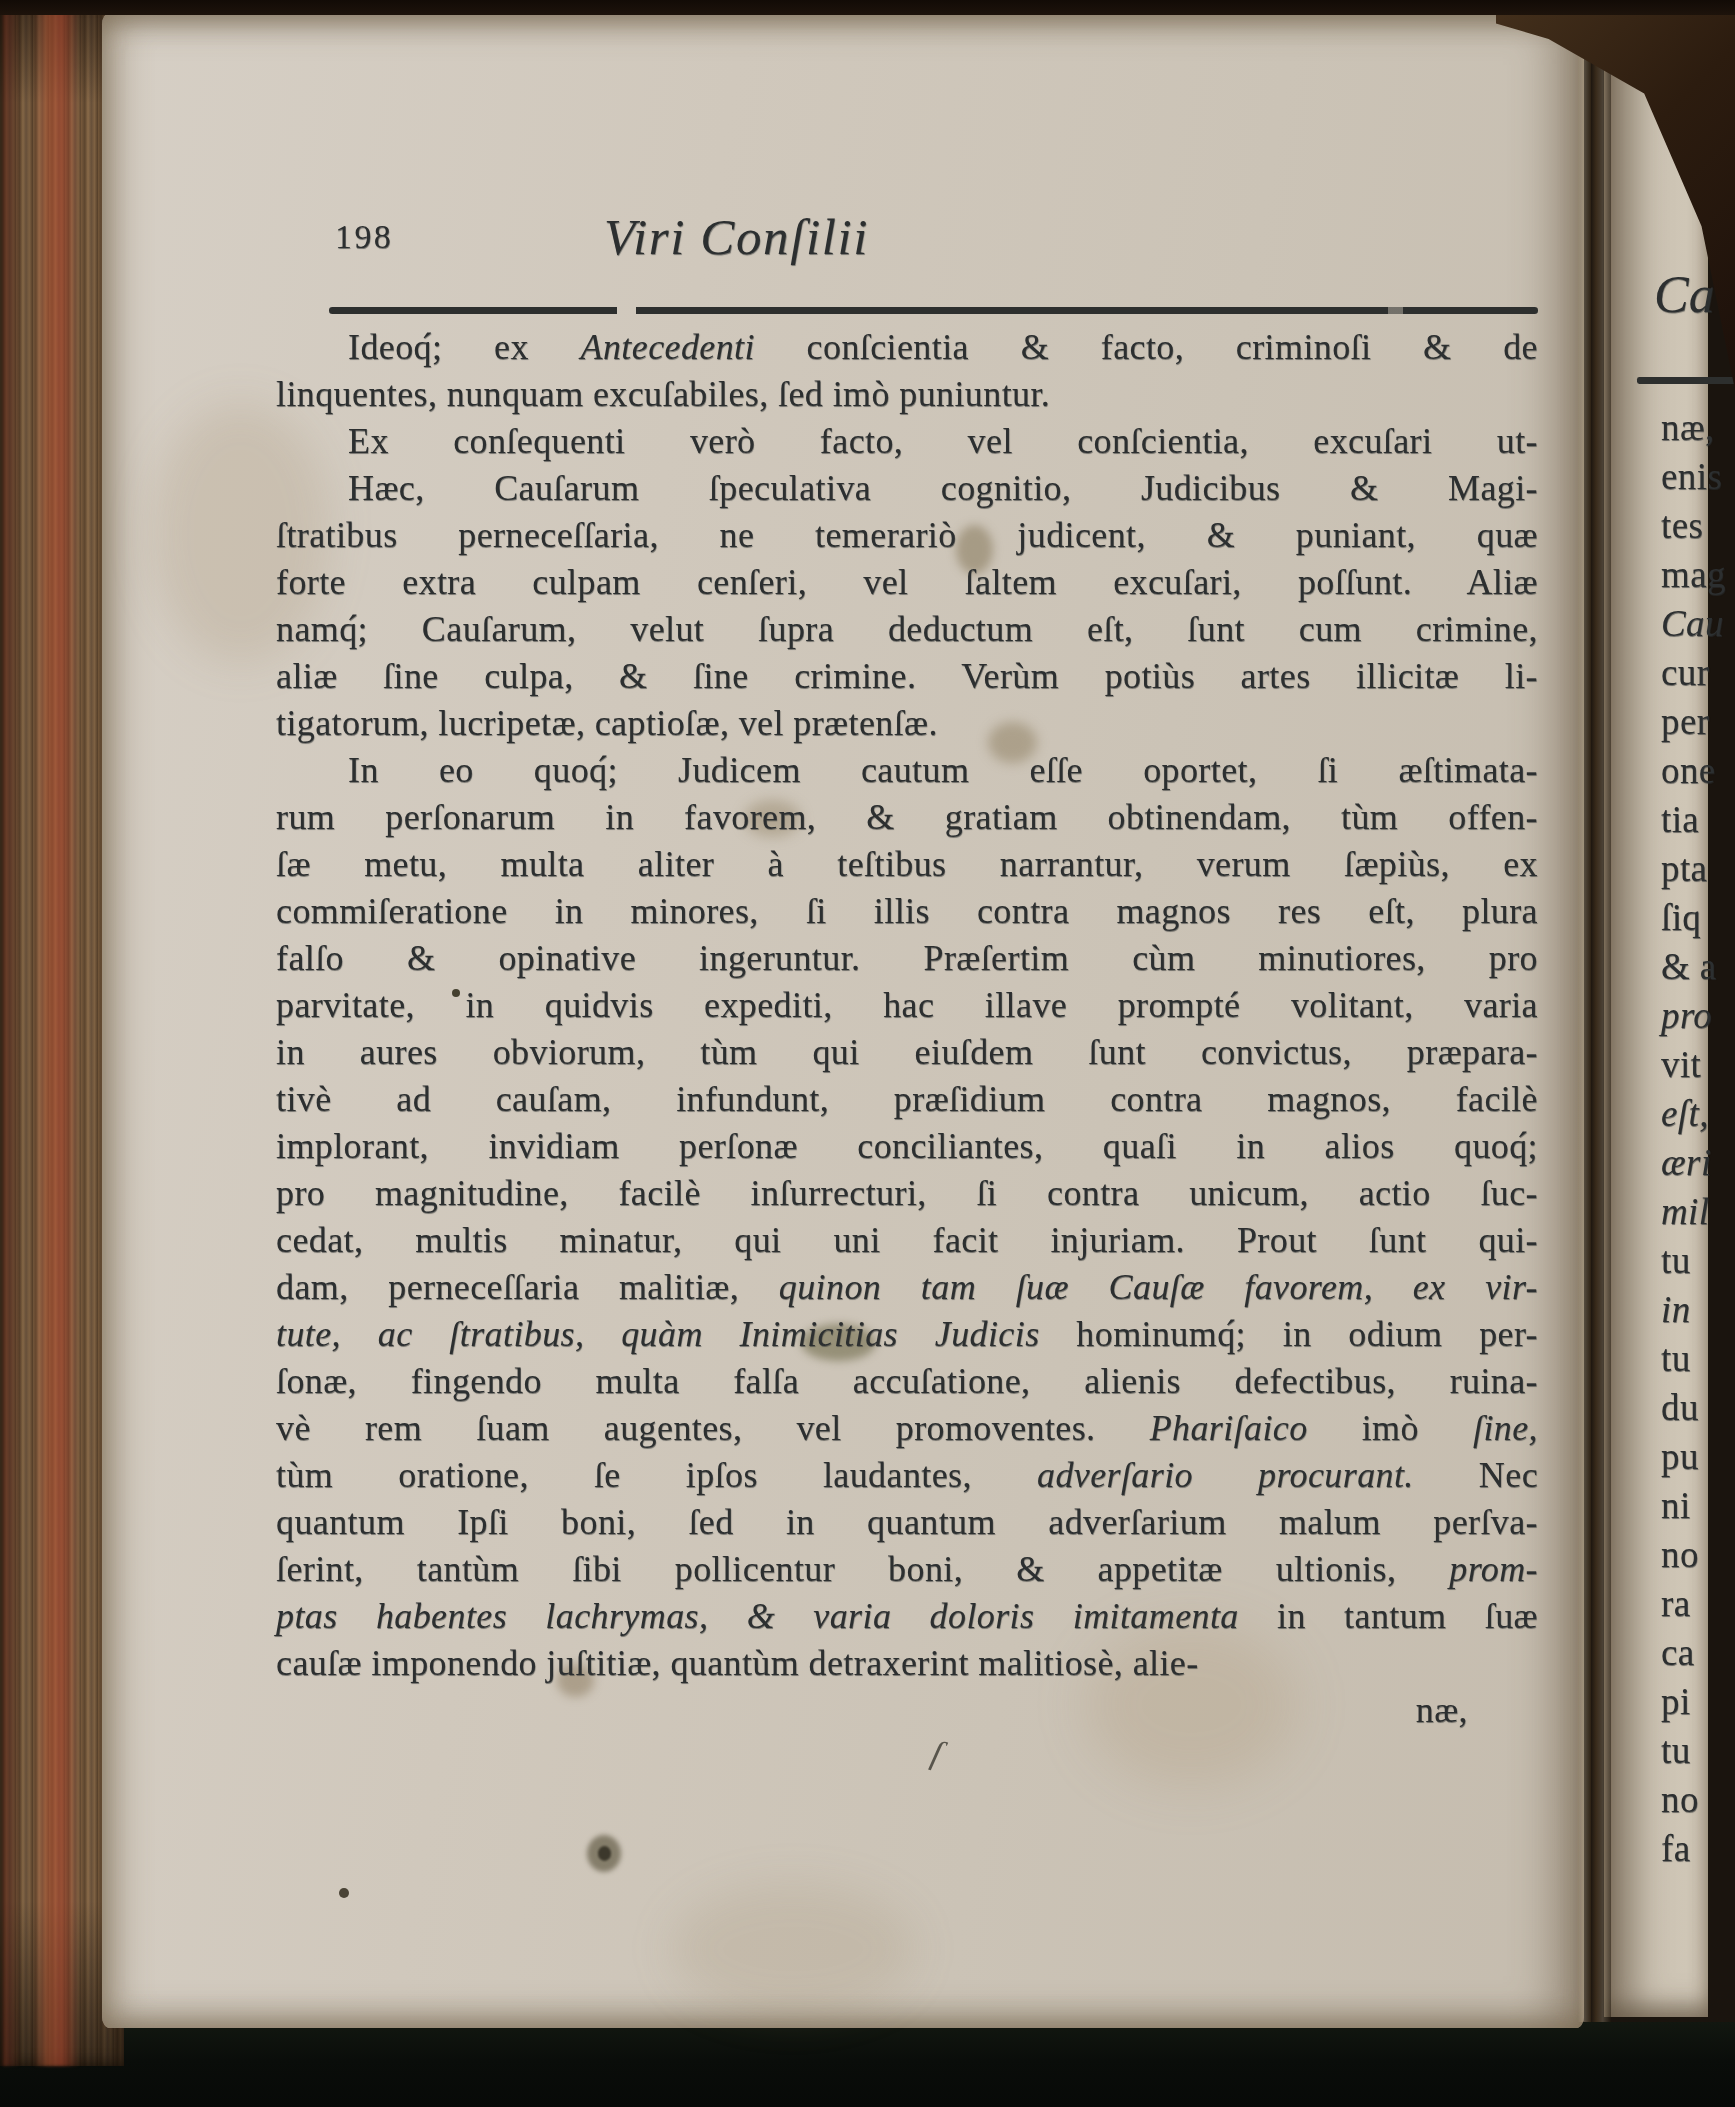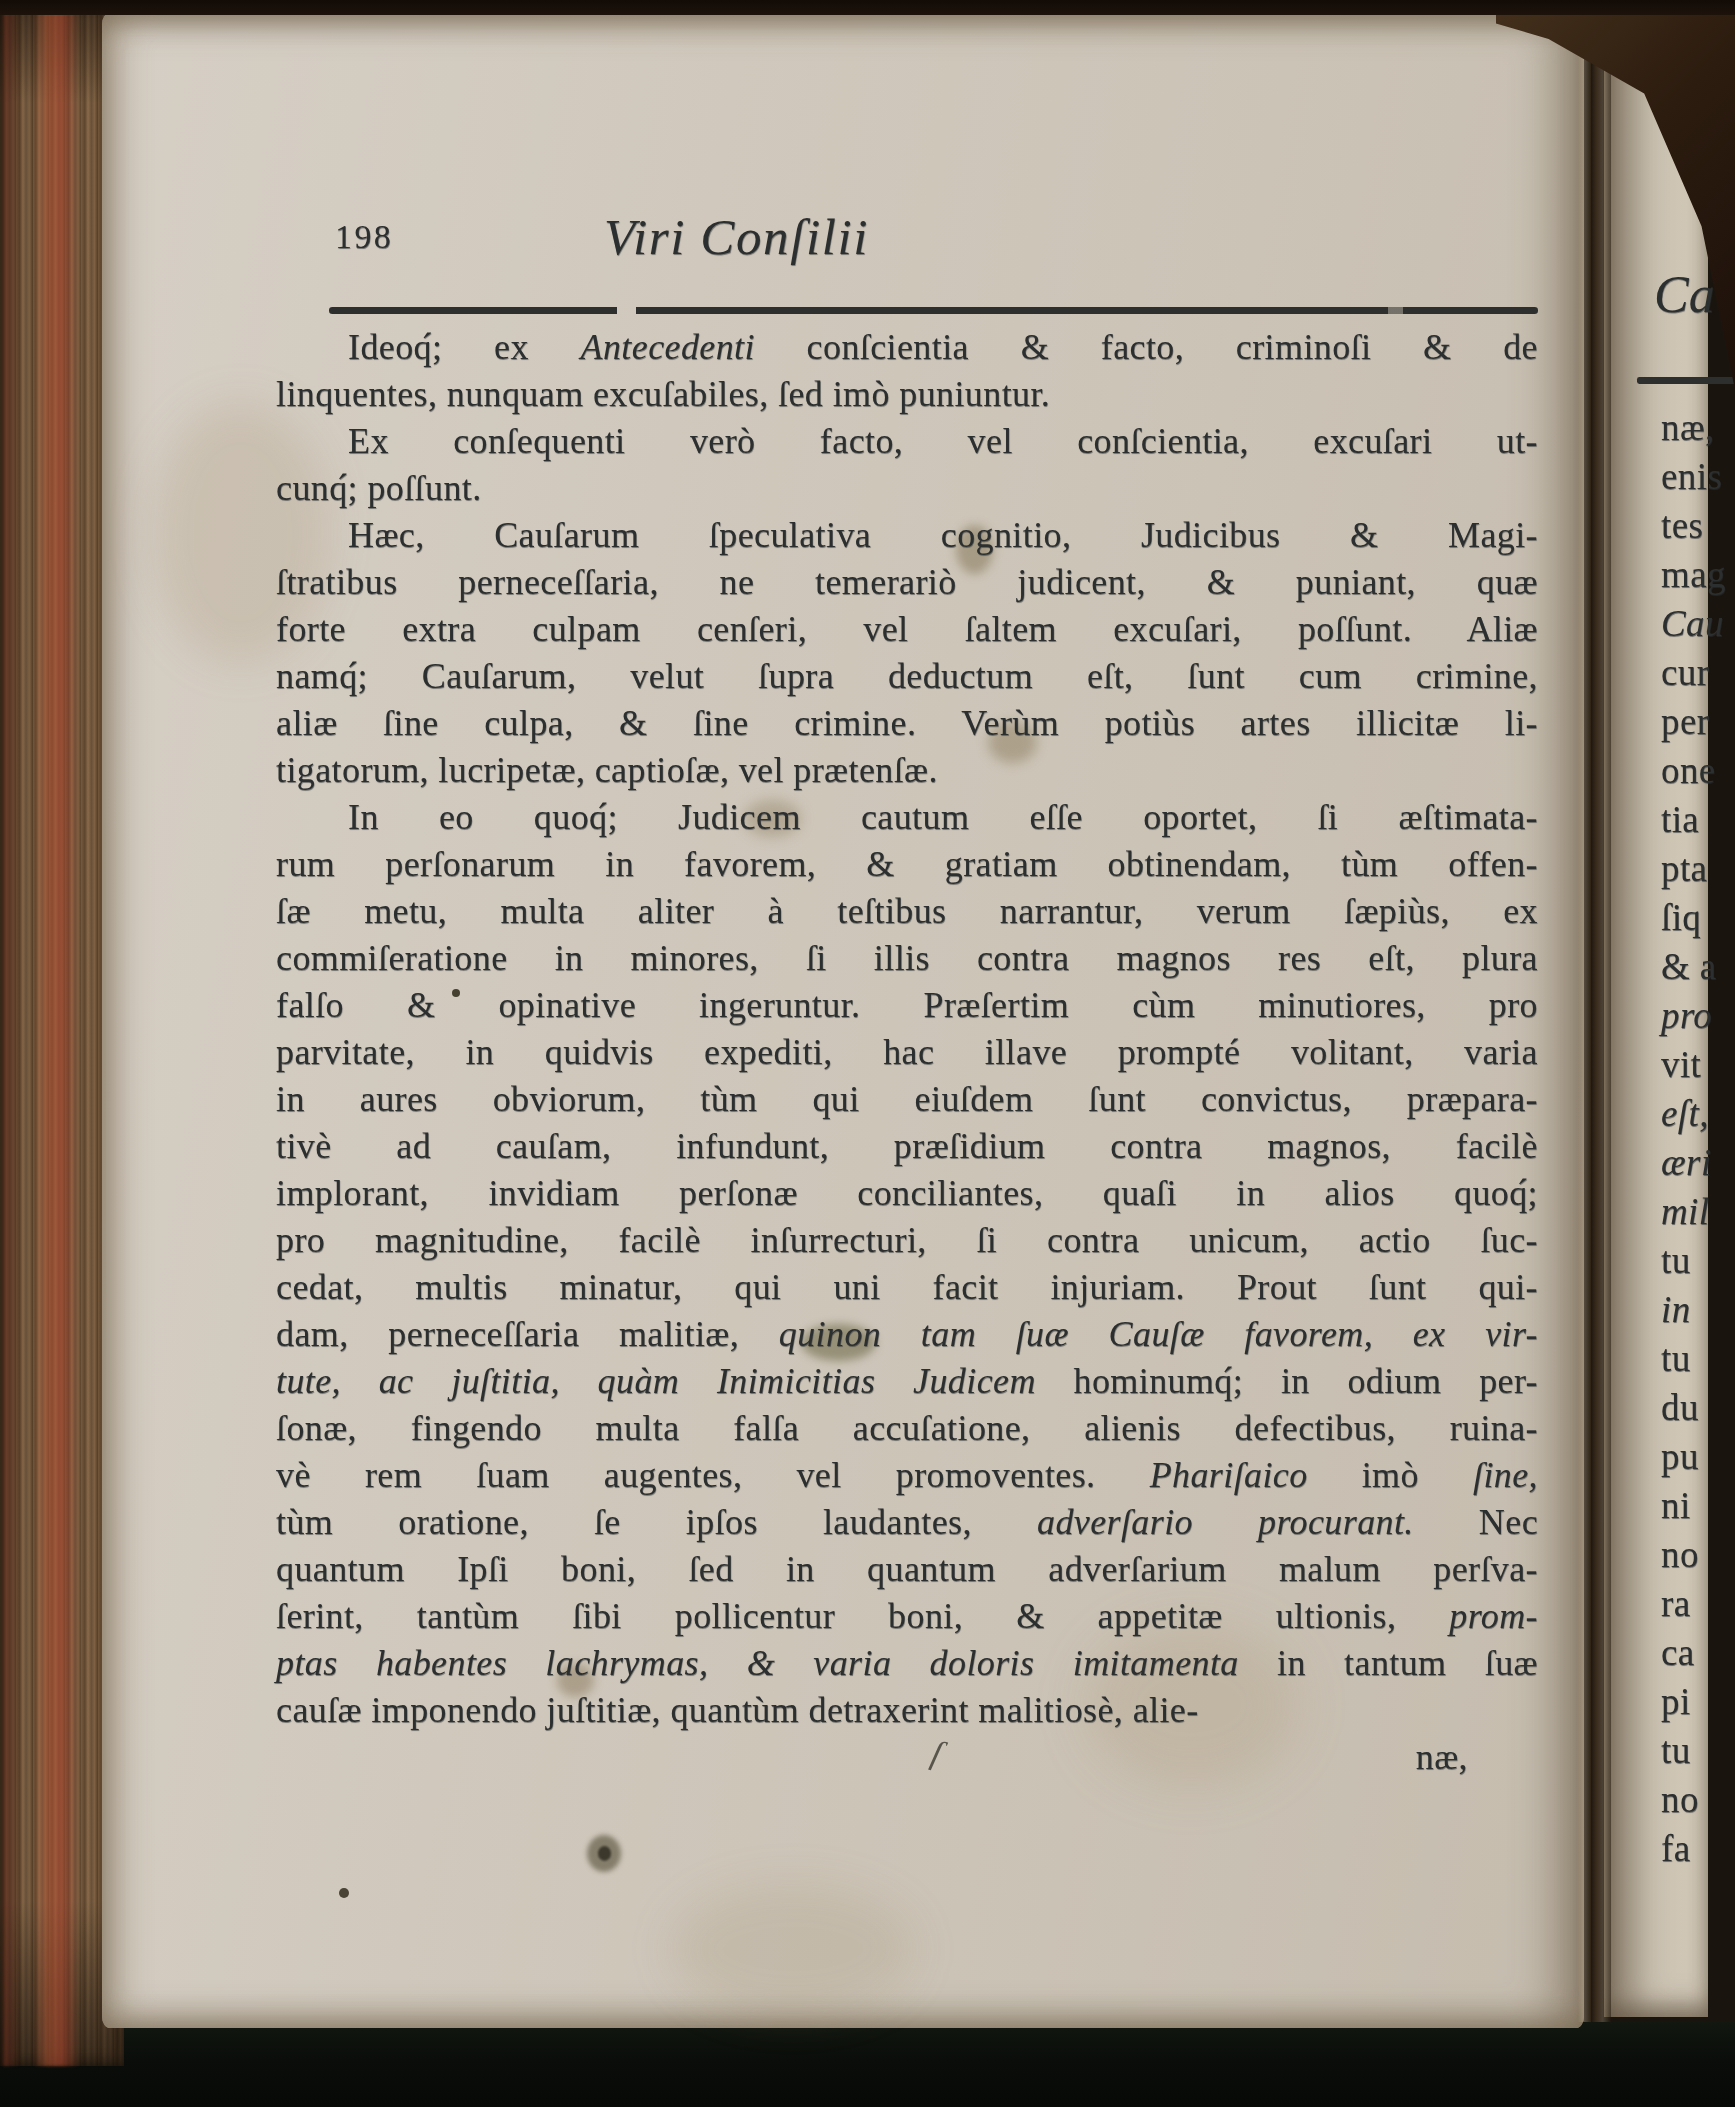--- a/index.html
+++ b/index.html
@@ -115,40 +115,39 @@
     <div class="flourish">ſ</div>
 
     <div class="pagenum">198</div>
     <div class="running-title">Viri Conſilii</div>
     <div class="rule"></div>
 
     <div class="text-block" id="text-block">
         <div class="tline ind just"><span>Ideoq́;  ex </span><span class="it">Antecedenti</span><span> conſcientia &amp; facto, criminoſi &amp; de</span></div>
         <div class="tline"><span>linquentes, nunquam  excuſabiles, ſed imò puniuntur.</span></div>
         <div class="tline ind just"><span>Ex conſequenti verò facto, vel conſcientia, excuſari ut-</span></div>
-        <div class="tline"><span>cunq́; poſſunt.</span></div>
         <div class="tline ind just"><span>Hæc, Cauſarum ſpeculativa cognitio, Judicibus &amp; Magi-</span></div>
         <div class="tline just"><span>ſtratibus perneceſſaria, ne temerariò judicent, &amp; puniant, quæ</span></div>
         <div class="tline just"><span>forte extra culpam cenſeri, vel ſaltem excuſari, poſſunt.  Aliæ</span></div>
         <div class="tline just"><span>namq́; Cauſarum, velut ſupra deductum eſt, ſunt cum crimine,</span></div>
         <div class="tline just"><span>aliæ ſine culpa, &amp; ſine crimine.  Verùm potiùs artes illicitæ li-</span></div>
         <div class="tline"><span>tigatorum, lucripetæ, captioſæ, vel prætenſæ.</span></div>
         <div class="tline ind just"><span>In eo quoq́; Judicem cautum eſſe oportet, ſi æſtimata-</span></div>
         <div class="tline just"><span>rum perſonarum in favorem, &amp; gratiam obtinendam, tùm offen-</span></div>
         <div class="tline just"><span>ſæ metu, multa aliter à teſtibus narrantur, verum ſæpiùs, ex</span></div>
         <div class="tline just"><span>commiſeratione in minores, ſi illis contra magnos res eſt, plura</span></div>
         <div class="tline just"><span>falſo &amp; opinative ingeruntur.  Præſertim cùm minutiores, pro</span></div>
         <div class="tline just"><span>parvitate, in quidvis expediti, hac illave prompté volitant, varia</span></div>
         <div class="tline just"><span>in aures obviorum, tùm qui eiuſdem ſunt convictus, præpara-</span></div>
         <div class="tline just"><span>tivè ad cauſam, infundunt, præſidium contra magnos, facilè</span></div>
         <div class="tline just"><span>implorant, invidiam perſonæ conciliantes, quaſi in alios quoq́;</span></div>
         <div class="tline just"><span>pro magnitudine, facilè inſurrecturi, ſi contra unicum, actio ſuc-</span></div>
         <div class="tline just"><span>cedat, multis minatur, qui uni facit injuriam.  Prout ſunt qui-</span></div>
         <div class="tline just"><span>dam, perneceſſaria malitiæ, </span><span class="it">quinon tam ſuæ Cauſæ favorem, ex vir-</span></div>
-        <div class="tline just"><span class="it">tute, ac juſtitia, quàm Inimicitias Judicem</span><span> hominumq́; in odium per-</span></div>
+        <div class="tline just"><span class="it">tute, ac ſtratibus, quàm Inimicitias Judicis</span><span> hominumq́; in odium per-</span></div>
         <div class="tline just"><span>ſonæ, fingendo multa falſa accuſatione, alienis defectibus, ruina-</span></div>
         <div class="tline just"><span>vè rem ſuam augentes, vel promoventes.  </span><span class="it">Phariſaico</span><span> imò </span><span class="it">ſine,</span></div>
         <div class="tline just"><span>tùm oratione, ſe ipſos laudantes, </span><span class="it">adverſario procurant.</span><span>  Nec</span></div>
         <div class="tline just"><span>quantum Ipſi boni, ſed in quantum adverſarium  malum perſva-</span></div>
         <div class="tline just"><span>ſerint, tantùm ſibi pollicentur boni, &amp; appetitæ ultionis, </span><span class="it">prom-</span></div>
         <div class="tline just"><span class="it">ptas habentes lachrymas, &amp; varia doloris imitamenta</span><span> in tantum ſuæ</span></div>
         <div class="tline"><span>cauſæ imponendo juſtitiæ, quantùm detraxerint malitiosè, alie-</span></div>
         <div class="tline cw"><span>næ,</span></div>
       </div>
   </div>

